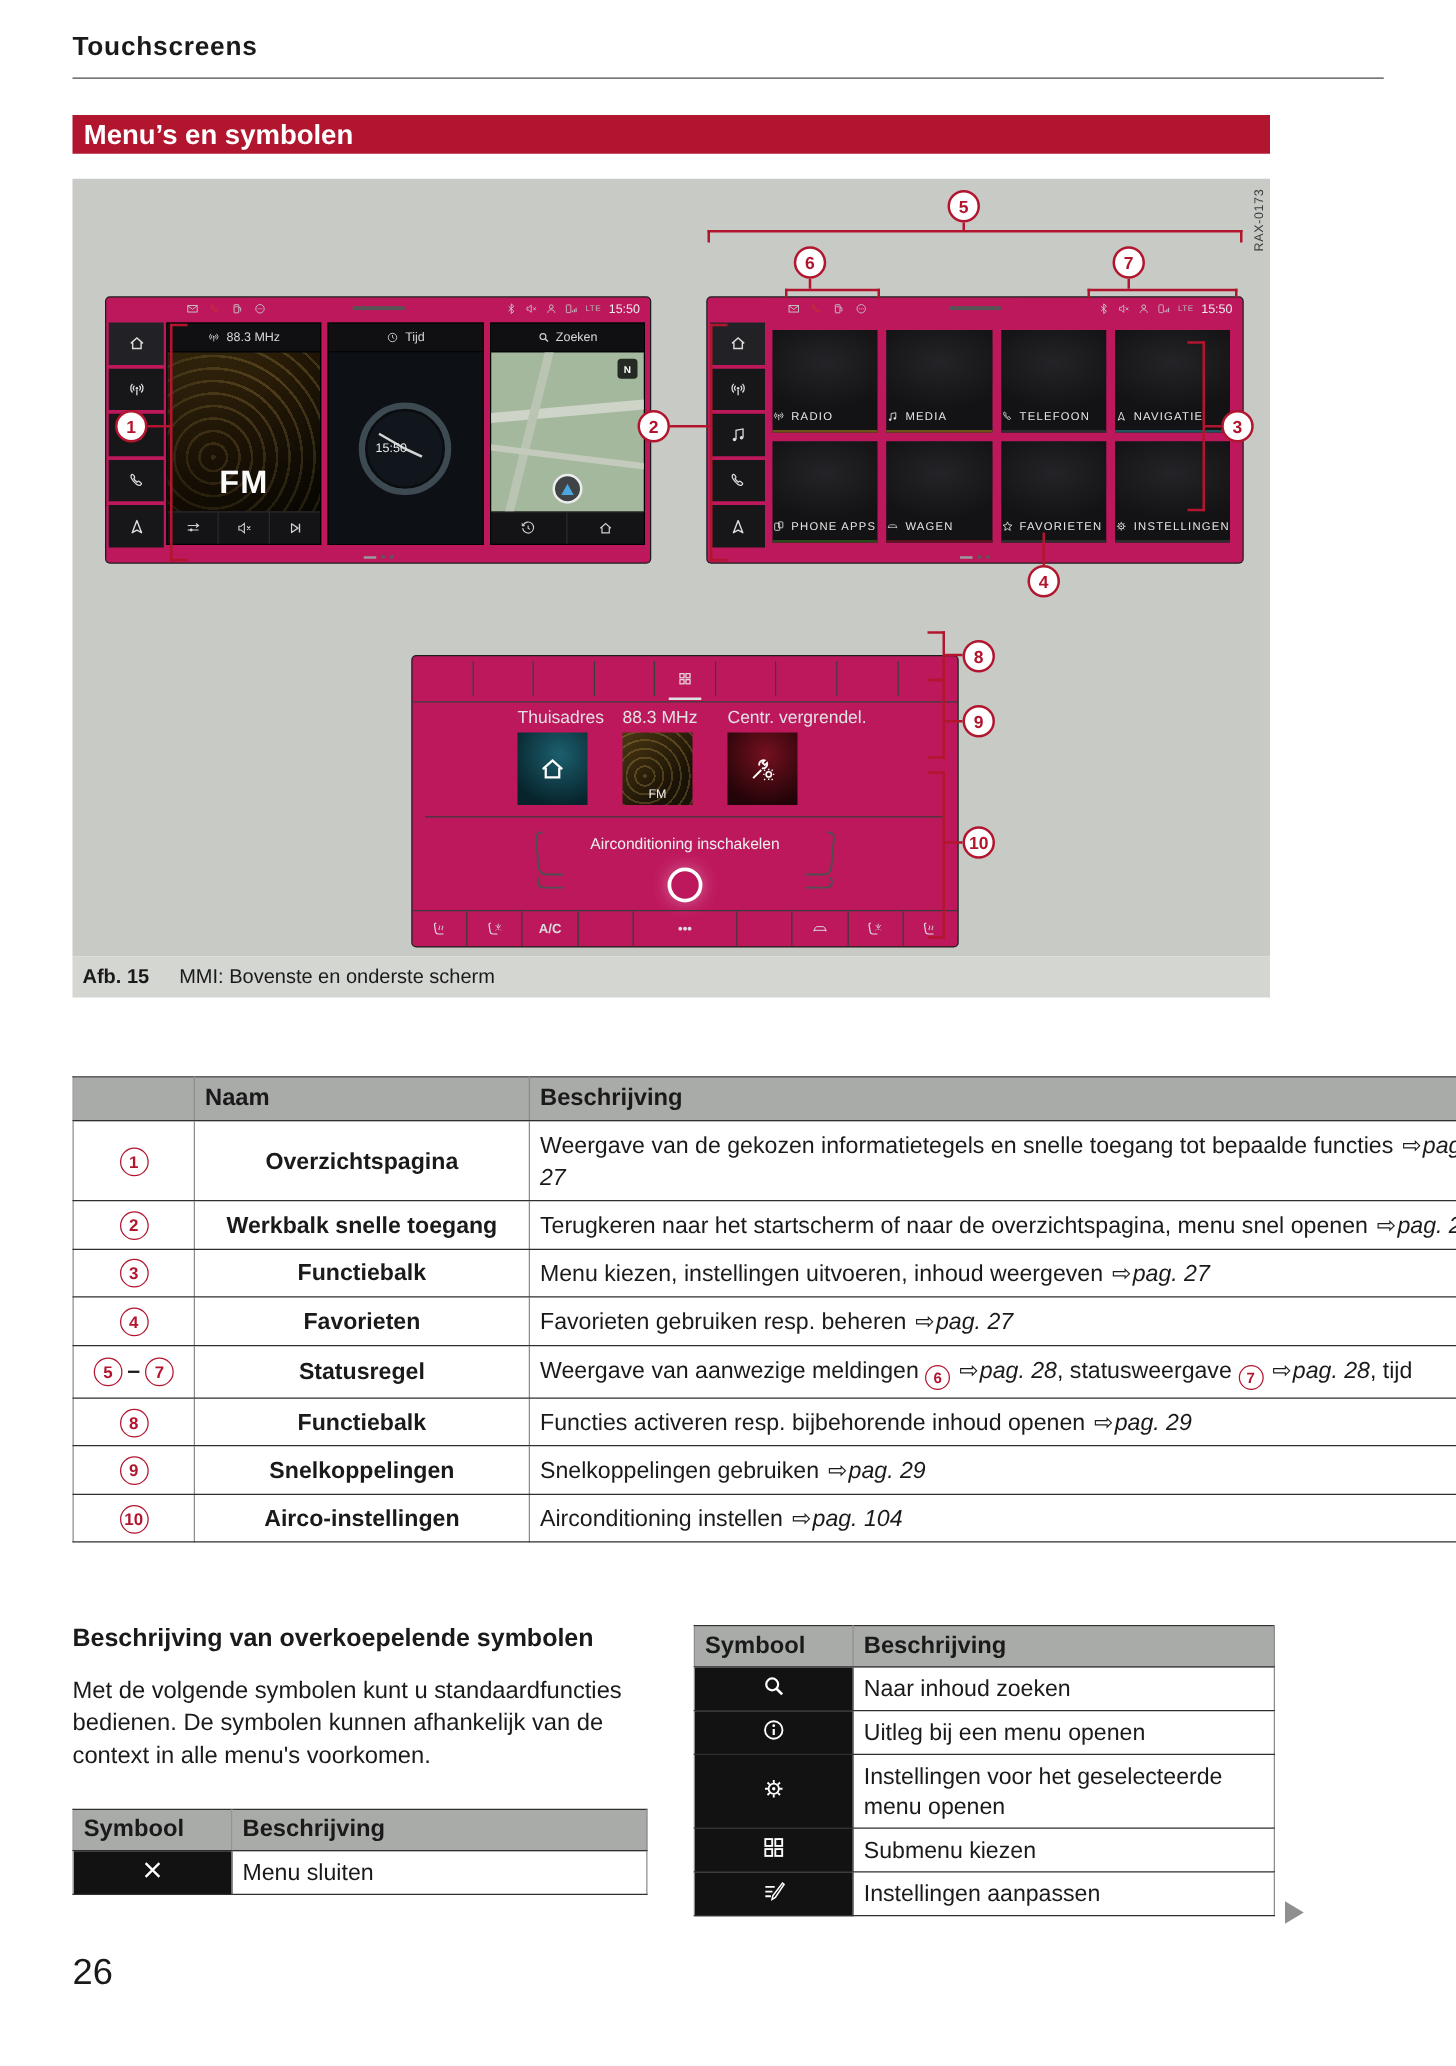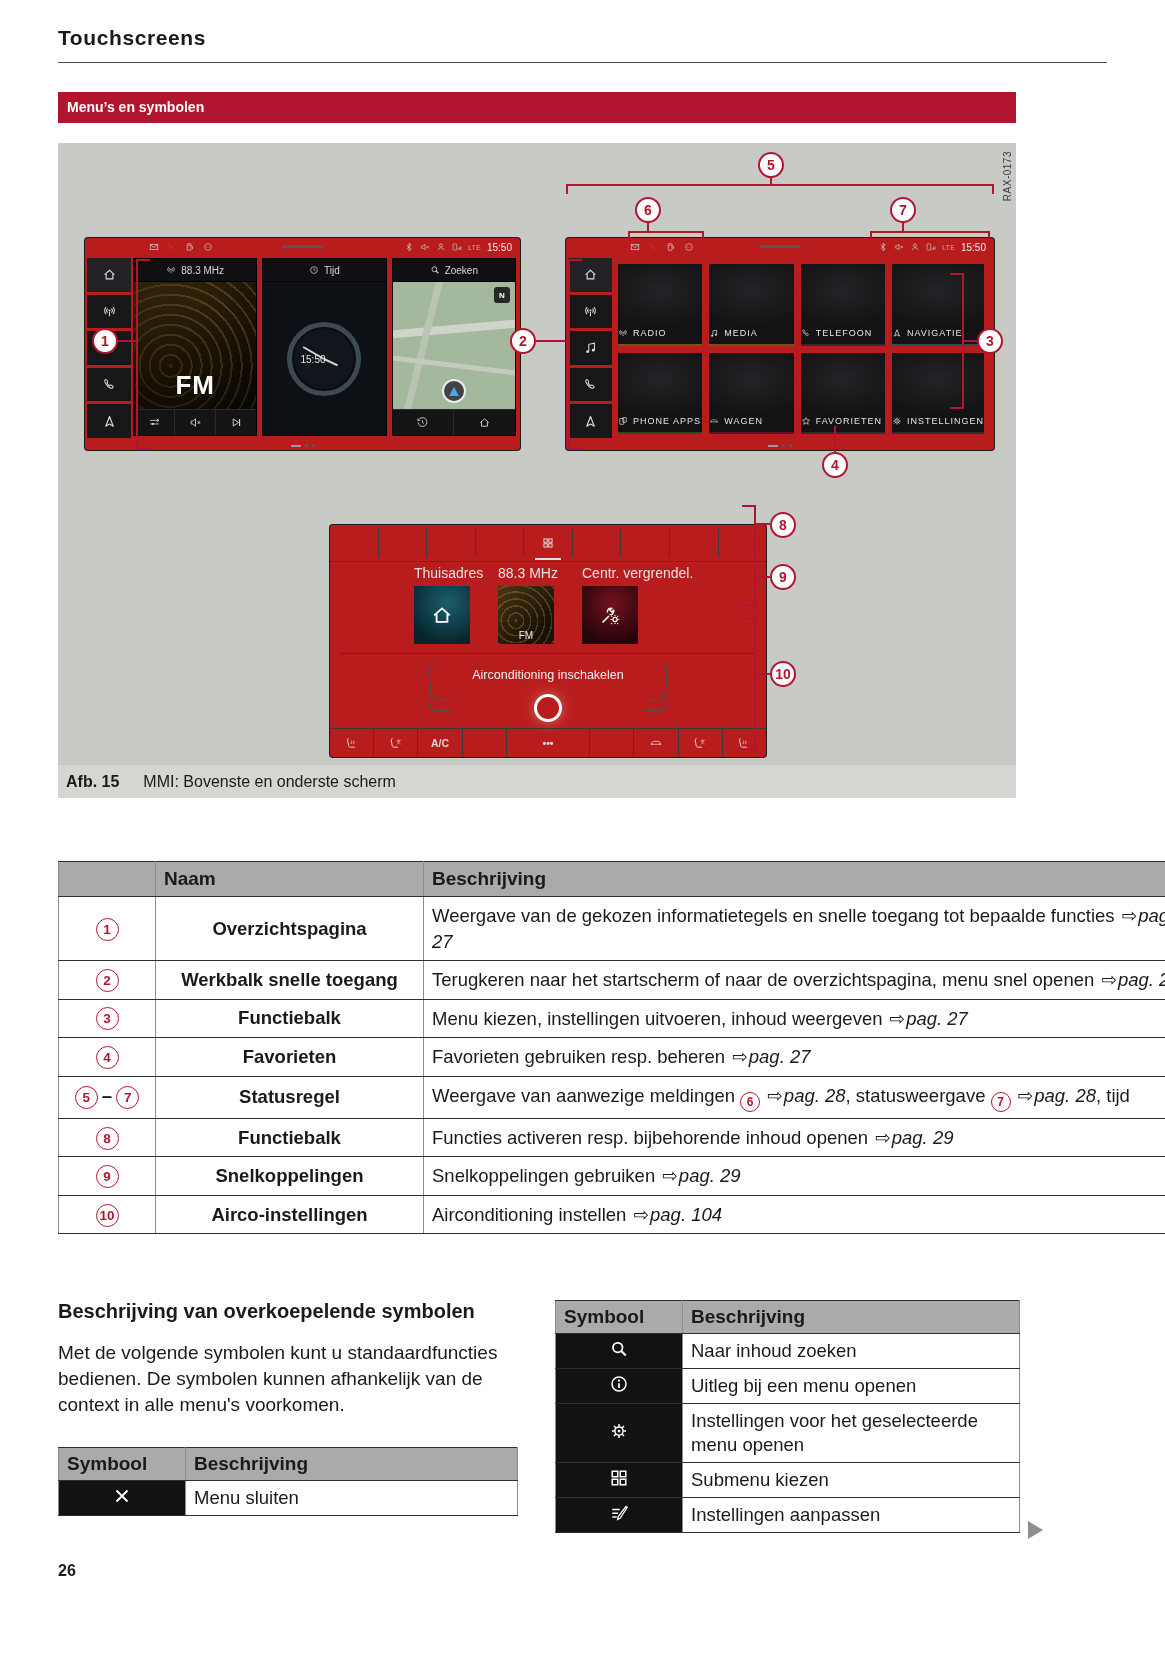--- a/index.html
+++ b/index.html
@@ -4,31 +4,31 @@
 <style>
   :root{ --red:#b2162f; --ink:#1a1a1a; }
   html,body{ margin:0; padding:0; background:#ffffff; }
   .page{ position:relative; width:1165px; height:1653px; background:#fff; overflow:hidden;
          font-family:"Liberation Sans", sans-serif; color:var(--ink); }
 
   
   .doc-title{ position:absolute; left:58px; top:26px; font-size:21px; font-weight:bold; letter-spacing:.6px; }
   .header-rule{ position:absolute; left:58px; top:62px; width:1049px; height:1px; background:#4a4a4a; }
   .banner{ position:absolute; left:58px; top:92px; width:958px; height:31px; background:var(--red);
-           color:#fff; font-size:14px; font-weight:bold; line-height:31px; padding-left:9px; box-sizing:border-box; }
+           color:#fff; font-size:22px; font-weight:bold; line-height:31px; padding-left:9px; box-sizing:border-box; }
 
   
   .figure{ position:absolute; left:58px; top:143px; width:958px; height:622px; background:#c8cac6; }
   .fig-code{ position:absolute; right:3px; top:8px; writing-mode:vertical-rl; transform:rotate(180deg);
              font-size:10px; color:#3c3c3c; letter-spacing:.5px; }
   .fig-caption{ position:absolute; left:58px; top:765px; width:958px; height:33px; background:#d4d6d2;
                 font-size:16px; line-height:33px; padding-left:8px; box-sizing:border-box; }
   .fig-caption b{ margin-right:24px; }
 
-  .screen{ position:absolute; background:#b91c1c; border-radius:3px; box-shadow:0 0 0 1px #1c1c1d; }
+  .screen{ position:absolute; background:#be185d; border-radius:3px; box-shadow:0 0 0 1px #1c1c1d; }
   #screen-left{ left:27px; top:95px; width:435px; height:212px; }
   #screen-right{ left:508px; top:95px; width:428px; height:212px; }
   #screen-bottom{ left:272px; top:382px; width:436px; height:232px; }
 
   .statusbar{ position:absolute; top:0; left:0; right:0; height:18px; display:flex; align-items:center; color:#c6c6c6; }
   .sb-left{ display:flex; gap:8px; margin-left:64px; align-items:center; }
   .sb-left .icon:nth-child(2){ color:#c0392b; }
   .sb-right{ display:flex; gap:6px; margin-left:auto; margin-right:8px; align-items:center; }
   .statusbar .icon svg{ width:10px; height:10px; display:block; }
   .notch{ position:absolute; left:50%; top:7px; transform:translateX(-50%); width:42px; height:3px; background:#565656; border-radius:2px; }
@@ -165,21 +165,21 @@
   #symtab-right{ left:555px; top:1300px; width:465px; }
   .symtab th{ background:#a9aba8; font-weight:bold; font-size:19px; text-align:left; padding:5px 8px; }
   .symtab th, .symtab td{ border-top:1.5px solid #2f2f2f; border-bottom:1.5px solid #2f2f2f;
       border-left:1px solid #8d8d8d; border-right:1px solid #8d8d8d; }
   .symtab .symcell{ width:118px; background:#121212; color:#fff; text-align:center; padding:4px; }
   .symtab .symcell svg{ width:20px; height:20px; display:inline-block; vertical-align:middle; }
   .symtab .sdesc{ padding:5px 8px; line-height:1.3; }
 
   .next-arrow{ position:absolute; left:1028px; top:1521px; width:0; height:0;
                border-top:9px solid transparent; border-bottom:9px solid transparent; border-left:15px solid #8f8f8f; }
-  .page-num{ position:absolute; left:58px; top:1562px; font-size:16px; font-weight:bold; }
+  .page-num{ position:absolute; left:58px; top:1562px; font-size:29px; font-weight:normal; }
   .icon{ display:inline-flex; }
 </style>
 </head>
 <body>
 
 <div class="page">
 
   <div class="doc-title">Touchscreens</div>
   <div class="header-rule"></div>
   <div class="banner">Menu’s en symbolen</div>

